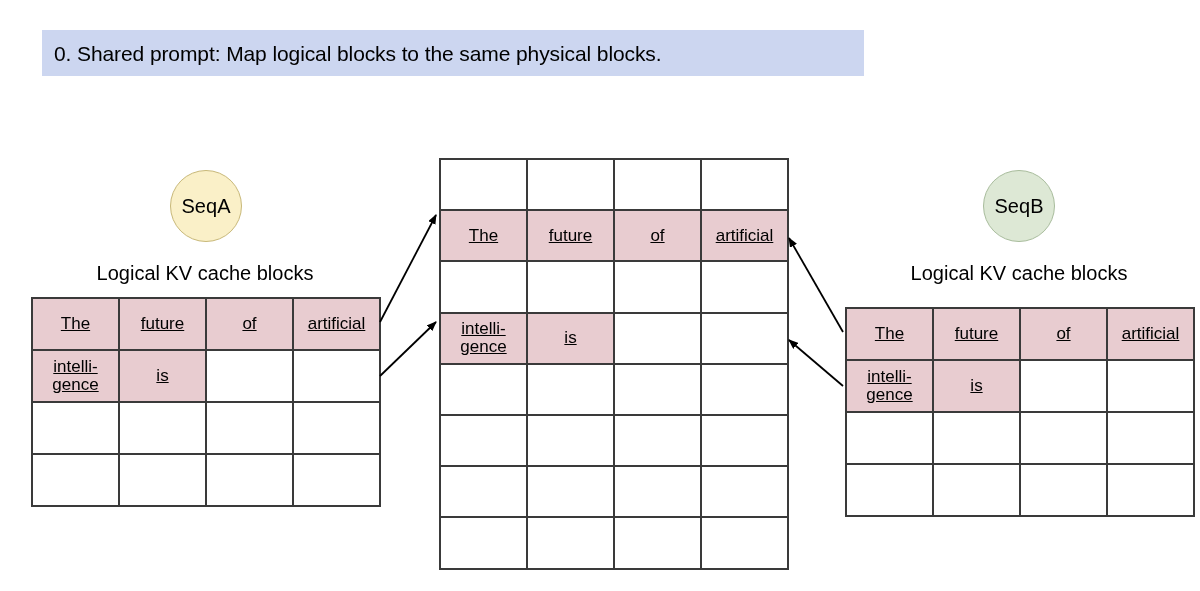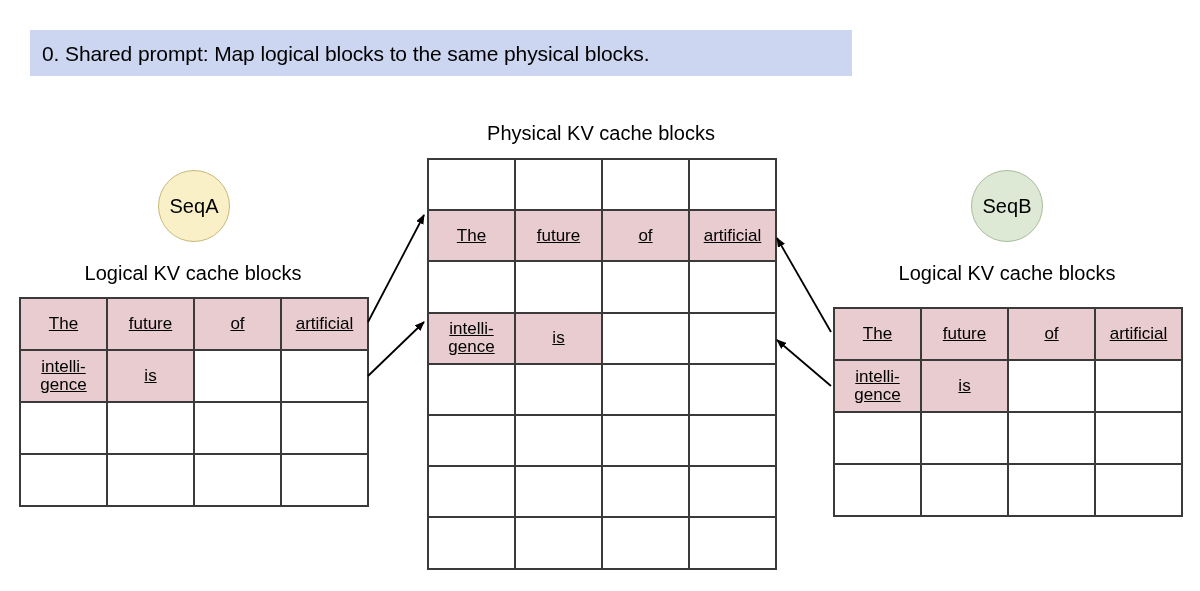--- a/index.html
+++ b/index.html
@@ -4,21 +4,21 @@
 <style>
   html,body{margin:0;padding:0;}
   body{
     width:1200px;height:591px;
     background:#ffffff;
     font-family:"Liberation Sans", sans-serif;
     color:#000000;
     overflow:hidden;
     position:relative;
   }
-  .stage{position:absolute;left:0;top:0;width:1114px;height:591px;}
+  .stage{position:absolute;left:12px;top:0;width:1114px;height:591px;}
 
   
   .banner{
     position:absolute;
     left:30px;top:30px;
     width:822px;height:46px;
     background:#ccd6f0;
     display:flex;align-items:center;
     box-sizing:border-box;
     padding-left:12px;
@@ -108,21 +108,20 @@
 </style>
 </head>
 <body>
 
 <div class="stage">
 
   <div class="banner">
     <span class="banner-text">0. Shared prompt: Map logical blocks to the same physical blocks.</span>
   </div>
 
-  <div class="caption" id="cap-physical">Physical KV cache blocks</div>
   <div class="caption" id="cap-left">Logical KV cache blocks</div>
   <div class="caption" id="cap-right">Logical KV cache blocks</div>
 
   <div class="seq-circle" id="seq-a">
     <span>Seq</span>
     <span>A</span>
   </div>
   <div class="seq-circle" id="seq-b">
     <span>Seq</span>
     <span>B</span>

